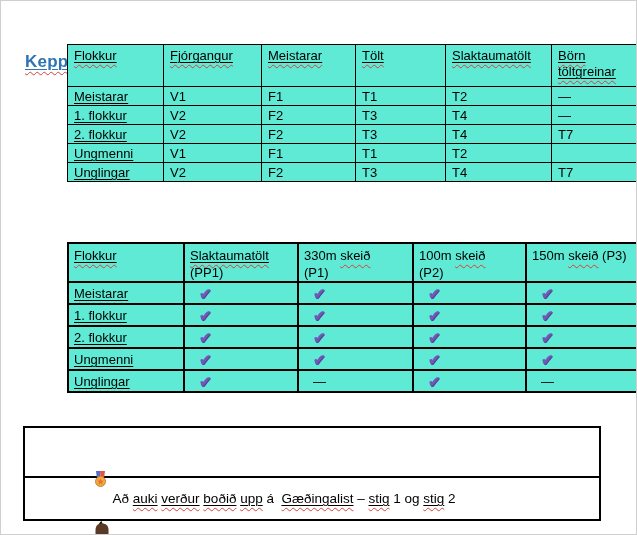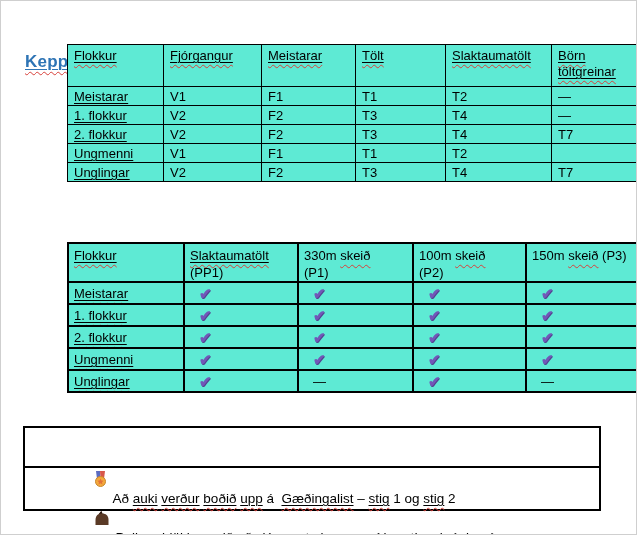--- a/index.html
+++ b/index.html
@@ -22,21 +22,21 @@
 
   #table2{top:241px;width:578px;}
   #table2 td{border:2px solid #000;font-size:13px;line-height:17px;vertical-align:top;padding:2px 2px 0 5px;overflow:hidden;}
   #table2 tr.hrow td{height:33px;padding-top:3px;}
   #table2 tr.drow td{height:15px;}
   #table2 td.mark{padding-left:14px;}
   .check{color:#7257b8;font-weight:bold;font-size:15px;text-shadow:0.7px 0.8px 0 #53418f;letter-spacing:0;}
 
   .notes{position:absolute;left:22px;top:425px;width:578px;box-sizing:border-box;border:2px solid #000;background:#fff;}
   .note-cell{box-sizing:border-box;padding:5px 8px 2px 6px;font-size:13.5px;line-height:19px;white-space:pre-wrap;}
-  .note-cell.first{height:38px;}
+  .note-cell.first{height:48px;}
   .note-cell.second{height:43px;border-top:2px solid #000;}
   .note-icon{display:inline-block;vertical-align:-3px;margin:0 6px 0 10px;}
 </style>
 </head>
 <body>
 
 <div class="page">
 
   <div class="title" id="titleEl"><span class="w"><span class="u">Keppnisgreinar</span></span></div>
 

